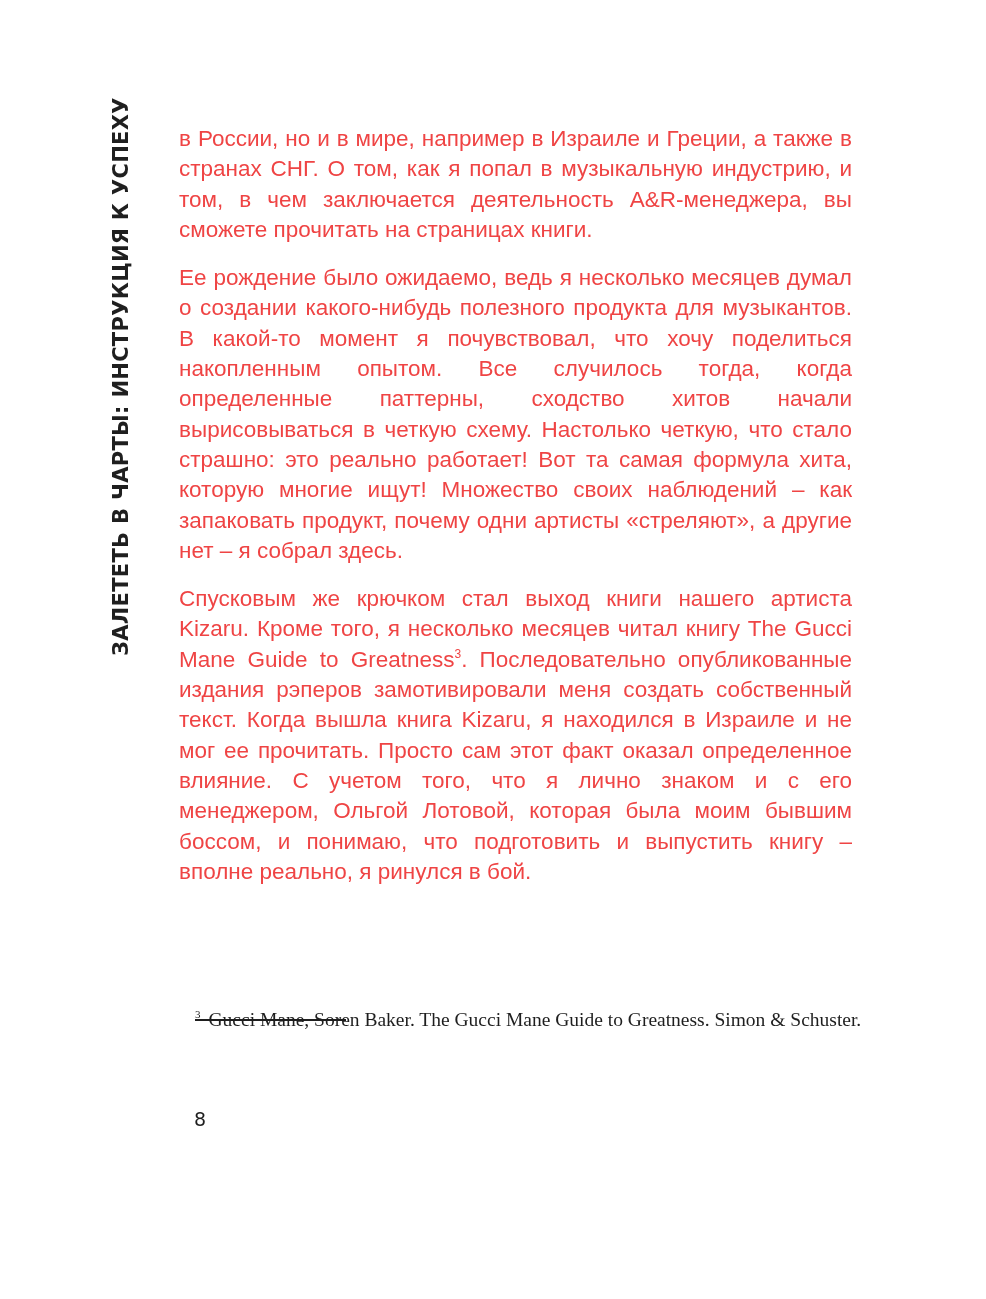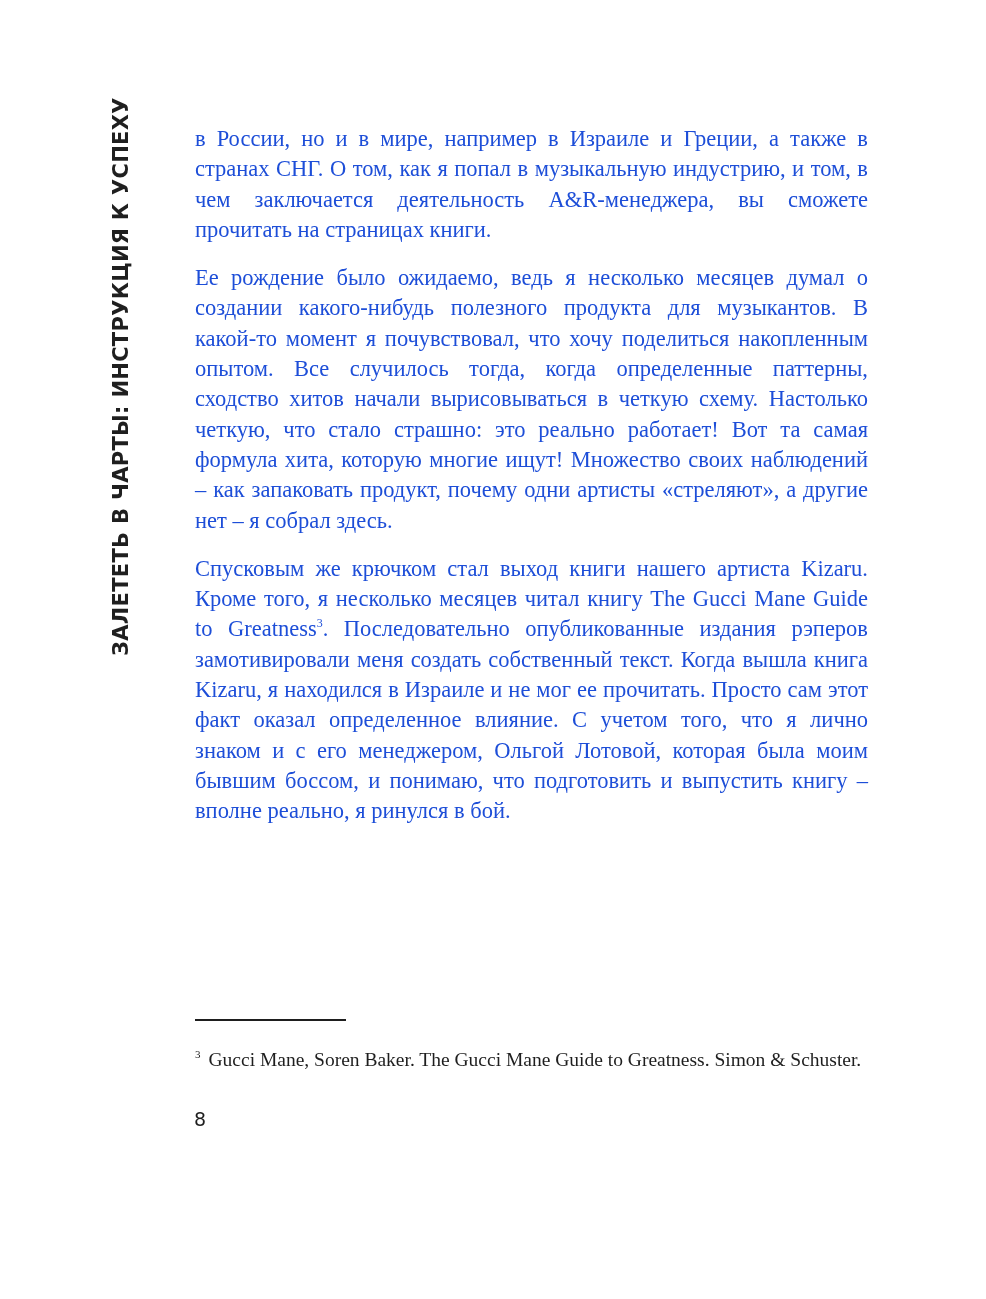--- a/index.html
+++ b/index.html
@@ -13,39 +13,39 @@
     font-family: "DejaVu Sans", sans-serif;
     font-size: 21px;
     font-weight: bold;
     letter-spacing: 0.3px;
     color: #1f1f1f;
     white-space: nowrap;
     line-height: 30px;
   }
   .body-text {
     position: absolute;
-    left: 195px; top: 124px;
+    left: 179px; top: 124px;
     width: 673px;
-    font-family: Liberation Serif, serif;
+    font-family: Liberation Sans, sans-serif;
     font-size: 22.5px;
     line-height: 30.3px;
-    color: #1d4ed8;
+    color: #ef4444;
     text-align: justify;
   }
   .para { margin: 0 0 18px 0; text-align: justify; text-align-last: left; }
   .para.last { text-align-last: justify; }
   .fn-rule {
     position: absolute;
     left: 195px; top: 1019px;
     width: 151px; height: 2px;
     background: #1e1e1e;
   }
   .footnote {
     position: absolute;
-    left: 195px; top: 1042px;
+    left: 195px; top: 1002px;
     width: 673px;
     font-family: "Liberation Serif", serif;
     font-size: 19.5px;
     line-height: 24px;
     color: #1e1e1e;
     text-align: justify;
   }
   .fn-mark { font-size: 11px; vertical-align: 8px; margin-right: 8px; }
   sup.fnref { font-size: 12px; vertical-align: 9px; line-height: 0; }
   .page-number {

